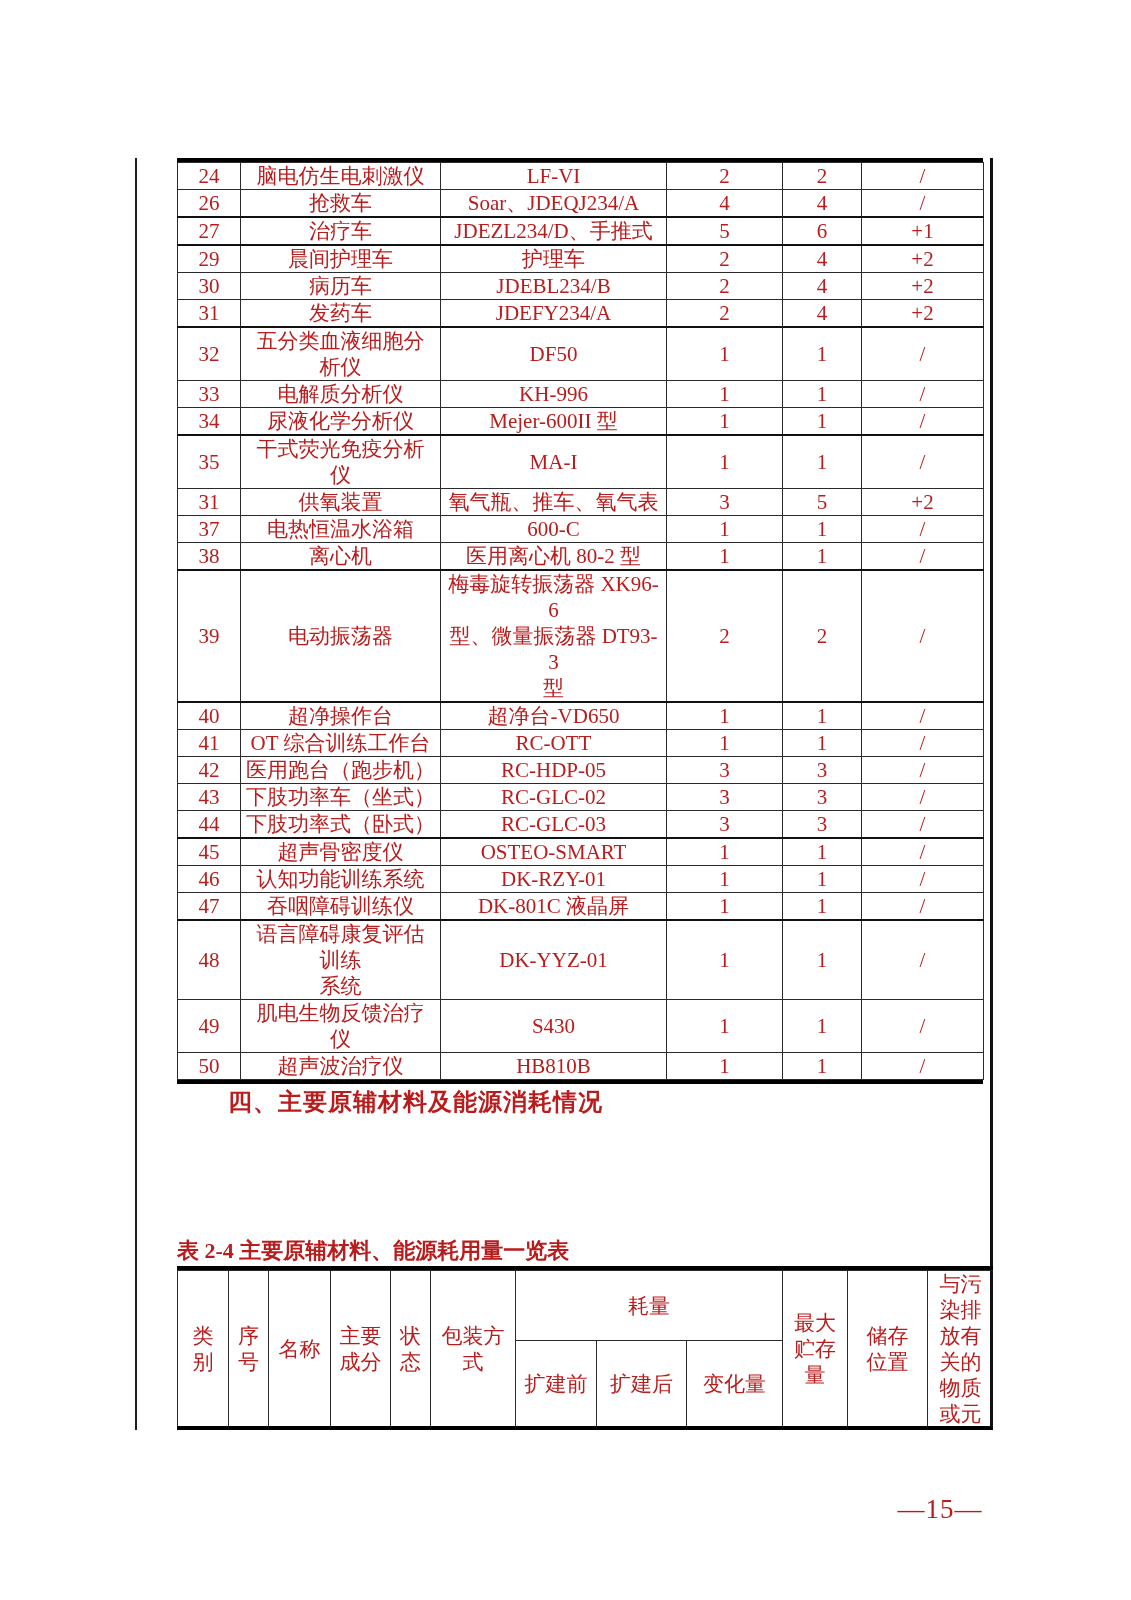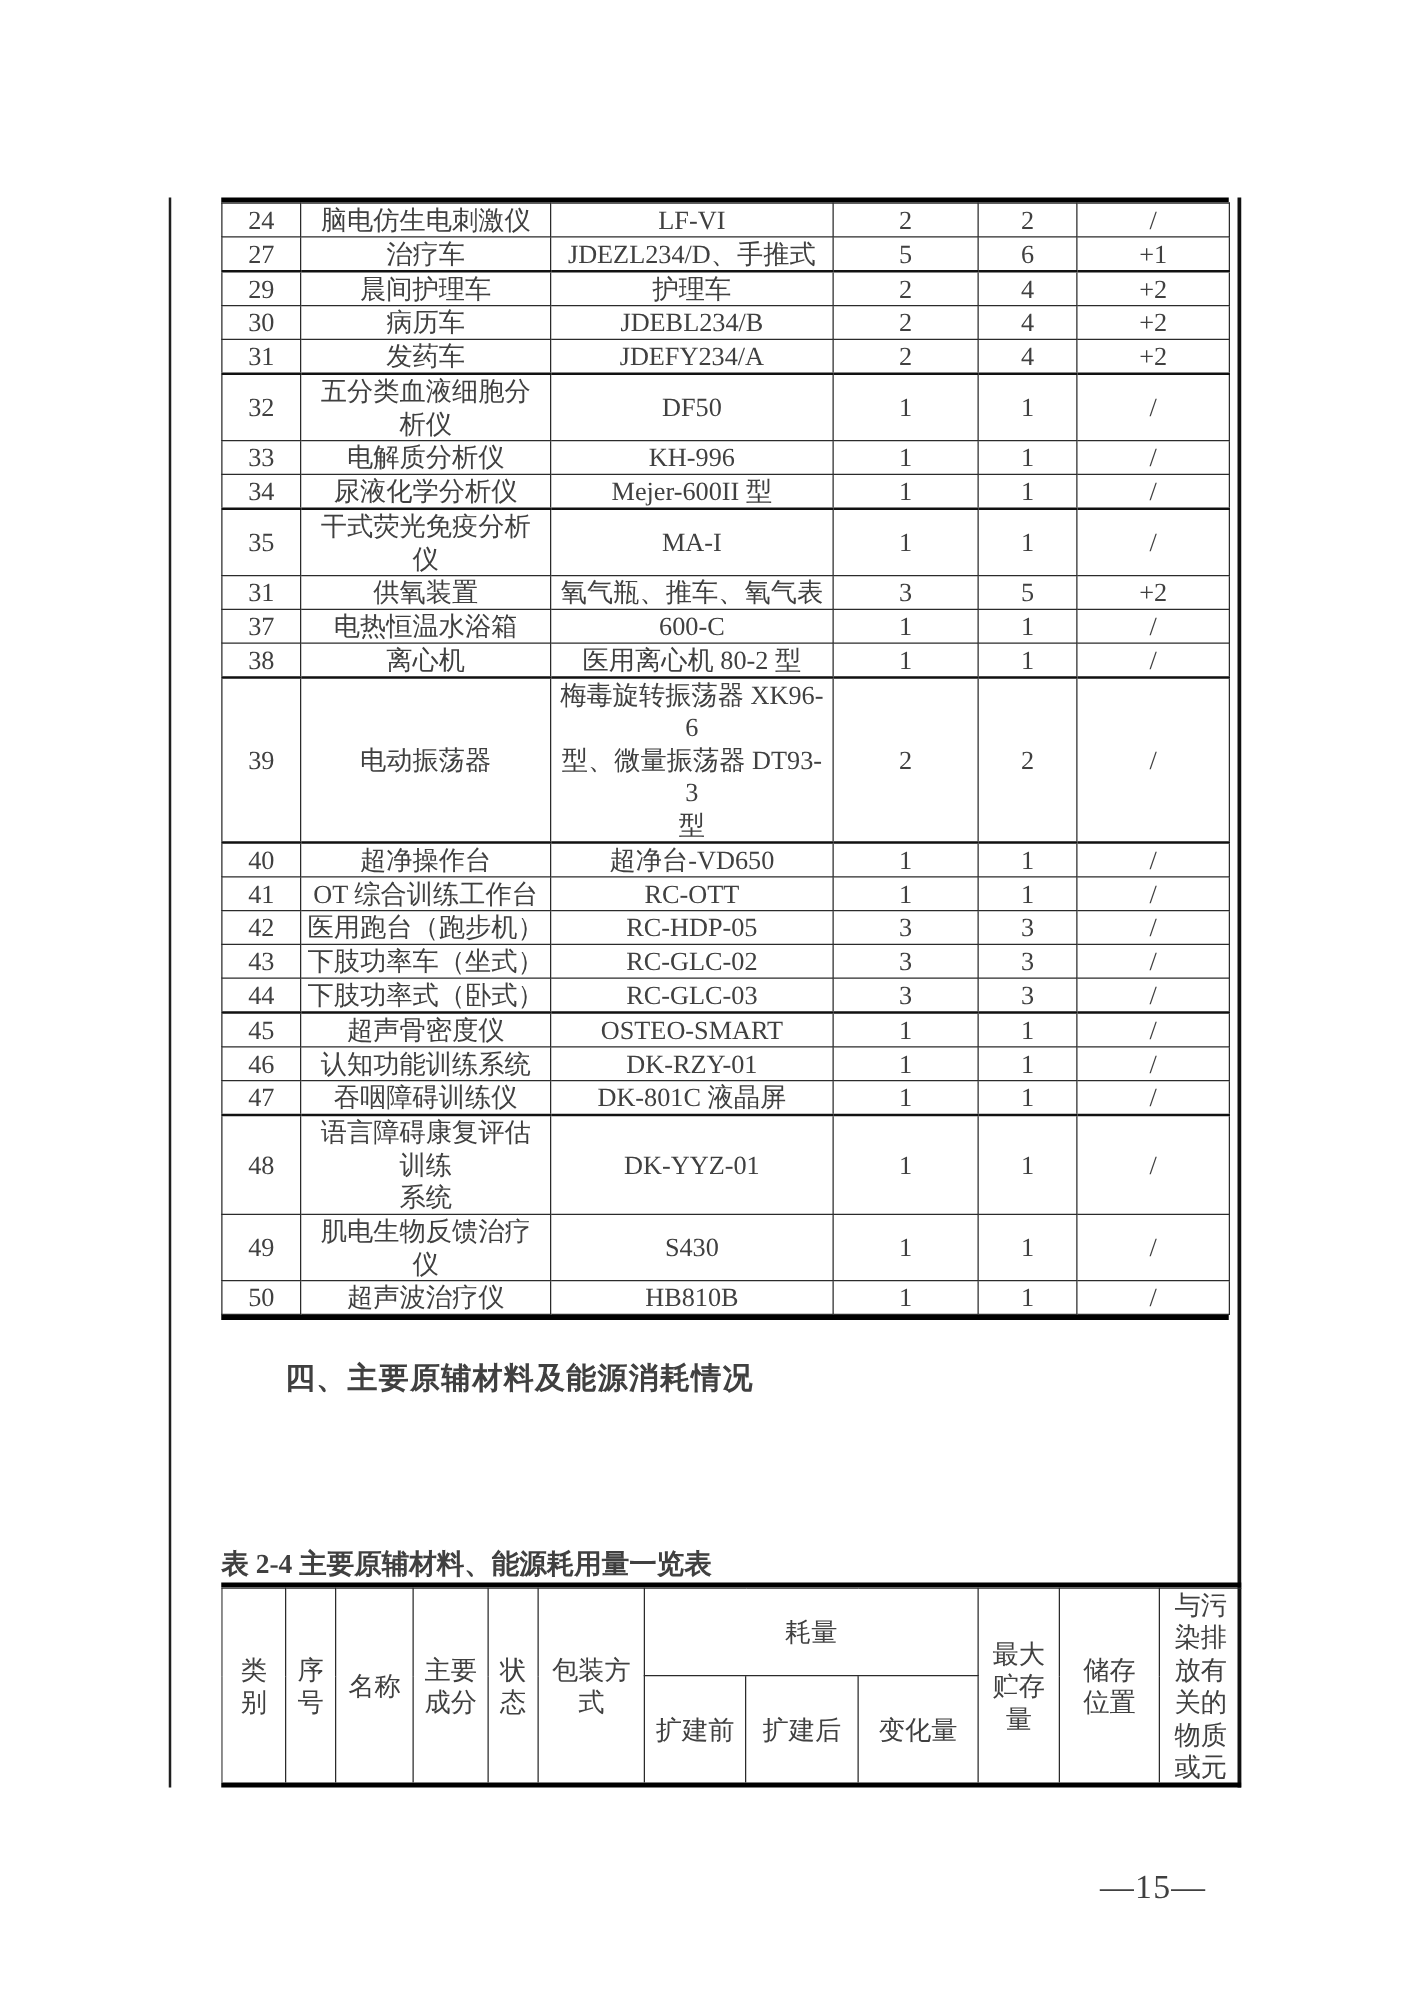--- a/index.html
+++ b/index.html
@@ -1,21 +1,21 @@
 <!DOCTYPE html>
 <html><head>
 <meta charset="utf-8">
 <style>
   html,body{margin:0;padding:0;background:#ffffff;}
   .page{
     position:relative;
     width:1131px;height:1600px;
     background:#ffffff;
     font-family:"Liberation Serif","DejaVu Serif",serif;
-    color:#404040;
+    color:#b91c1c;
     overflow:hidden;
   }
   
   .frame{
     position:absolute;
     left:135px;top:158px;
     width:853px;height:1272px;
     border-left:2px solid #1f1f1f;
     border-right:3px solid #111111;
   }
@@ -72,21 +72,21 @@
     overflow:hidden;
   }
   .t24-wrap table{height:156px;}
   .t24-wrap tr.r1{height:70px;}
   .t24-wrap tr.r2{height:86px;}
   
   .page-number{
     position:absolute;
     left:880px;top:1494px;
     width:120px;
-    text-align:left;
+    text-align:center;
     font-size:27px;
     letter-spacing:1px;
   }
 </style>
 </head>
 <body>
 
 <div class="page">
 
   <div class="frame"></div>
@@ -101,20 +101,28 @@
           <col style="width:79px">
           <col style="width:122px">
       </colgroup>
       <tbody id="equip-body">
           <tr>
             <td>24</td>
             <td>脑电仿生电刺激仪</td>
             <td>LF-VI</td>
             <td>2</td>
             <td>2</td>
+            <td>/</td>
+          </tr>
+          <tr class="heavy">
+            <td>26</td>
+            <td>抢救车</td>
+            <td>Soar、JDEQJ234/A</td>
+            <td>4</td>
+            <td>4</td>
             <td>/</td>
           </tr>
           <tr class="heavy">
             <td>27</td>
             <td>治疗车</td>
             <td>JDEZL234/D、手推式</td>
             <td>5</td>
             <td>6</td>
             <td>+1</td>
           </tr>

